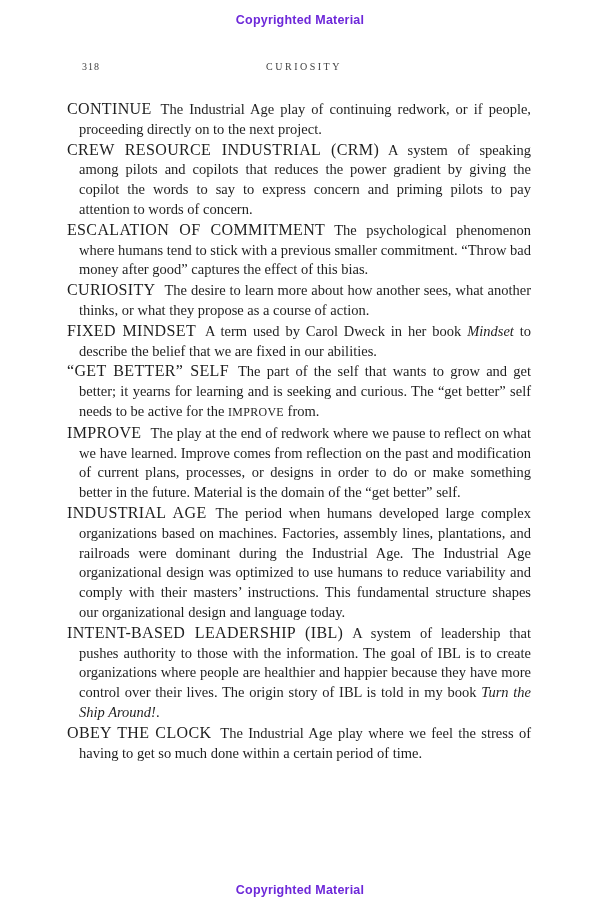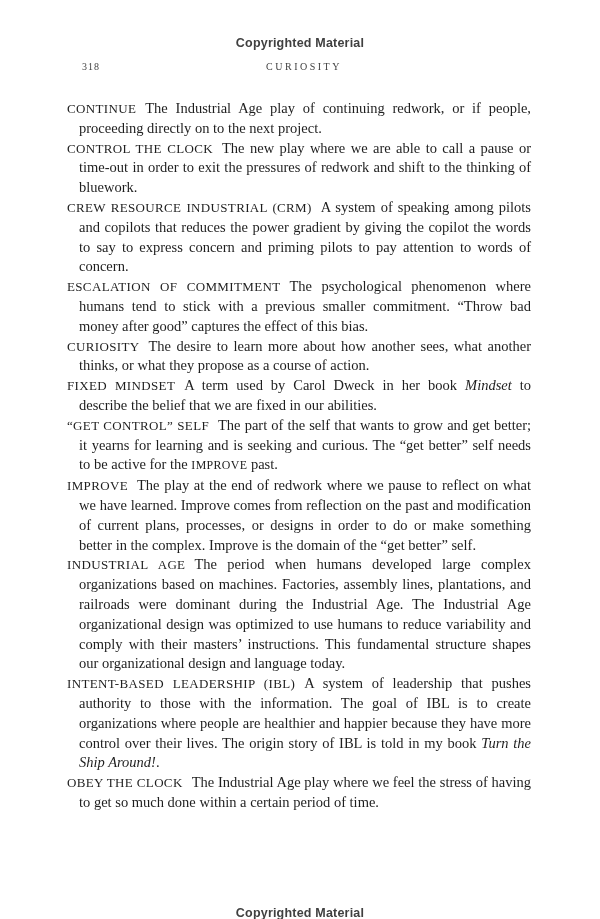--- a/index.html
+++ b/index.html
@@ -16,23 +16,22 @@
     font-family: "Liberation Serif", serif;
   }
   .watermark {
     position: absolute;
     left: 0;
     width: 100%;
     text-align: center;
     font-family: "Liberation Sans", sans-serif;
     font-weight: 700;
     font-size: 12.5px;
-    color: #404040;
+    color: #6d28d9;
     letter-spacing: 0.2px;
-    margin-top: 23px;
   }
   .watermark.top { top: 13px; }
   .watermark.bottom { top: 883px; }
 
   .running-head {
     position: absolute;
     top: 61px;
     left: 4px;
     width: 100%;
     height: 16px;
@@ -63,21 +62,21 @@
     font-size: 14.5px;
     line-height: 19.8px;
     color: #1e1e1e;
     text-align: justify;
   }
   .entry {
     padding-left: 12px;
     text-indent: -12px;
   }
   .term {
-    font-size: 13px;
+    font-size: 16px;
     letter-spacing: 0.35px;
     margin-right: 9px;
   }
   .italic { font-style: italic; font-family: Liberation Serif, serif; }
   .smallcaps {
     font-size: 11.9px;
     letter-spacing: 0.35px;
   }
 </style>
 </head>
@@ -88,34 +87,33 @@
   <div class="watermark top">Copyrighted Material</div>
 
   <div class="running-head">
     <span class="page-number">318</span>
     <span class="running-title">CURIOSITY</span>
   </div>
 
   <div class="entries">
   <div class="entry"><span class="term">CONTINUE</span><span><span>The Industrial Age play of continuing redwork, or if people, proceeding directly on to the next project.</span></span></div>
 
-  <div class="entry"><span class="term">CONTROL THE CLOCK</span><span><span>The new play where we are able to call a pause or time-out in order to exit the pressures of redwork and shift to the thinking of bluework.</span></span></div>
 
   <div class="entry"><span class="term">CREW RESOURCE INDUSTRIAL (CRM)</span><span><span>A system of speaking among pilots and copilots that reduces the power gradient by giving the copilot the words to say to express concern and priming pilots to pay attention to words of concern.</span></span></div>
 
   <div class="entry"><span class="term">ESCALATION OF COMMITMENT</span><span><span>The psychological phenomenon where humans tend to stick with a previous smaller commitment. “Throw bad money after good” captures the effect of this bias.</span></span></div>
 
   <div class="entry"><span class="term">CURIOSITY</span><span><span>The desire to learn more about how another sees, what another thinks, or what they propose as a course of action.</span></span></div>
 
   <div class="entry"><span class="term">FIXED MINDSET</span><span><span>A term used by Carol Dweck in her book </span><span class="italic">Mindset</span><span> to describe the belief that we are fixed in our abilities.</span></span></div>
 
-  <div class="entry"><span class="term">“GET CONTROL” SELF</span><span><span>The part of the self that wants to grow and get better; it yearns for learning and is seeking and curious. The “get better” self needs to be active for the </span><span class="smallcaps">IMPROVE</span><span> past.</span></span></div>
+  <div class="entry"><span class="term">“GET BETTER” SELF</span><span><span>The part of the self that wants to grow and get better; it yearns for learning and is seeking and curious. The “get better” self needs to be active for the </span><span class="smallcaps">IMPROVE</span><span> from.</span></span></div>
 
 
-  <div class="entry"><span class="term">IMPROVE</span><span><span>The play at the end of redwork where we pause to reflect on what we have learned. Improve comes from reflection on the past and modification of current plans, processes, or designs in order to do or make something better in the complex. Improve is the domain of the “get better” self.</span></span></div>
+  <div class="entry"><span class="term">IMPROVE</span><span><span>The play at the end of redwork where we pause to reflect on what we have learned. Improve comes from reflection on the past and modification of current plans, processes, or designs in order to do or make something better in the future. Material is the domain of the “get better” self.</span></span></div>
 
   <div class="entry"><span class="term">INDUSTRIAL AGE</span><span><span>The period when humans developed large complex organizations based on machines. Factories, assembly lines, plantations, and railroads were dominant during the Industrial Age. The Industrial Age organizational design was optimized to use humans to reduce variability and comply with their masters’ instructions. This fundamental structure shapes our organizational design and language today.</span></span></div>
 
   <div class="entry"><span class="term">INTENT-BASED LEADERSHIP (IBL)</span><span><span>A system of leadership that pushes authority to those with the information. The goal of IBL is to create organizations where people are healthier and happier because they have more control over their lives. The origin story of IBL is told in my book </span><span class="italic">Turn the Ship Around!</span><span>.</span></span></div>
 
   <div class="entry"><span class="term">OBEY THE CLOCK</span><span><span>The Industrial Age play where we feel the stress of having to get so much done within a certain period of time.</span></span></div>
 </div>
 
   <div class="watermark bottom">Copyrighted Material</div>
 

